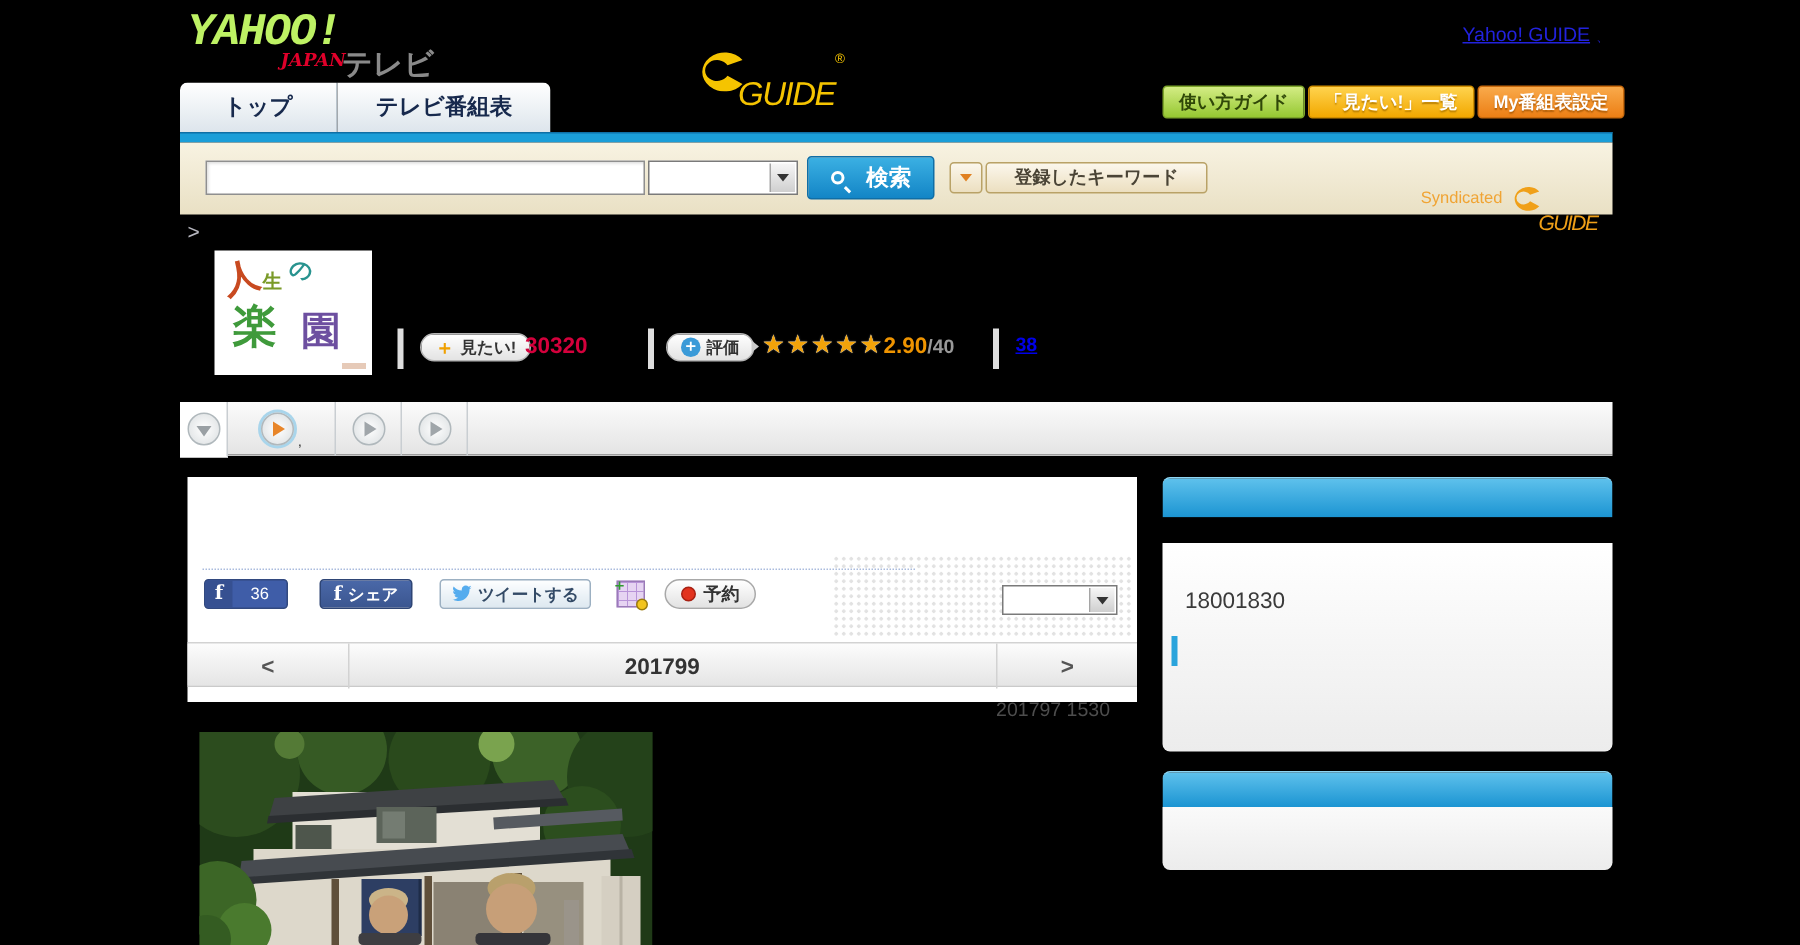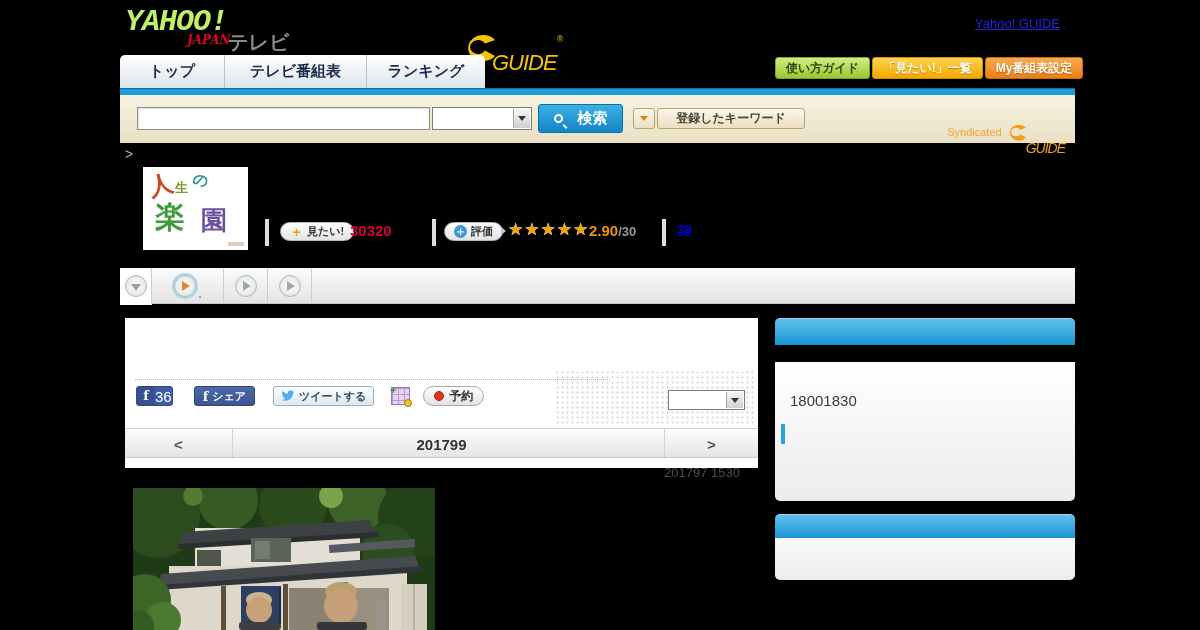--- a/index.html
+++ b/index.html
@@ -126,21 +126,21 @@
              border-bottom:1px dotted #aabbdd; }
   .dotpattern { position:absolute; left:430px; top:52px; width:200px; height:56px;
                 background-image:radial-gradient(#e2e2e2 1px, transparent 1.3px);
                 background-size:5px 5px; }
   .socialrow { position:absolute; left:11px; top:68px; height:20px; display:flex;
                align-items:center; }
   .fblike { display:flex; align-items:center; height:20px; border-radius:3px; overflow:hidden;
             background:#3f5da8; border:1px solid #32497f; cursor:pointer; }
   .fblike .f { width:18px; text-align:center; color:#fff; font-weight:bold; font-size:13px;
                font-family:"DejaVu Serif",serif; background:#365091; height:20px; line-height:20px; }
-  .fblike .n { color:#fff; font-size:15px; padding:0 0; }
+  .fblike .n { color:#fff; font-size:11px; padding:0 12px; }
   .fbshare { display:flex; align-items:center; gap:4px; height:20px; border-radius:3px;
              background:linear-gradient(#4a68a8,#3b5690); border:1px solid #2e4575;
              color:#fff; font-size:11px; font-weight:bold; padding:0 8px;
              margin-left:21px; cursor:pointer; }
   .fbshare .f { font-family:"DejaVu Serif",serif; font-size:13px; }
   .tweetbtn { display:flex; align-items:center; gap:4px; height:20px; border-radius:3px;
               background:linear-gradient(#fdfeff,#dde8f0); border:1px solid #9cb0c2;
               color:#334a66; font-size:11px; font-weight:bold; padding:0 7px;
               margin-left:18px; cursor:pointer; }
   .calicon { width:19px; height:18px; margin-left:17px; position:relative;
@@ -215,23 +215,20 @@
   <a class="top-link">Yahoo! GUIDE</a><span class="top-link-suffix">、</span>
 </div>
 
 <div class="abs navtabs">
   <div class="navtab" style="width:105px;">
     <span>トップ</span>
   </div>
   <div class="navtab" style="width:142px;">
     <span>テレビ番組表</span>
   </div>
-  <div class="navtab" style="width:118px;">
-    <span>ランキング</span>
-  </div>
 </div>
 <div class="abs quickbtns">
   <div class="qbtn green">
     <span>使い方ガイド</span>
   </div>
   <div class="qbtn yellow">
     <span>「見たい!」一覧</span>
   </div>
   <div class="qbtn orange">
     <span>My番組表設定</span>
@@ -288,21 +285,21 @@
 <div class="abs pill" style="left:444px;top:222px;">
   <span class="plus-bl">＋</span>
   <span>評価</span>
 </div>
 <div class="abs tinyarrow" style="left:501px;top:227px;"></div>
 <div class="abs stars" style="left:508px;top:220px;">
   <span class="base">★★★★★</span>
   <span class="fill" style="width: 58%;">★★★★★</span>
 </div>
 <div class="abs" style="left:589px;top:222px;">
-  <span class="score">2.90</span><span class="denom">/30</span>
+  <span class="score">2.90</span><span class="denom">/40</span>
 </div>
 <div class="abs vsep" style="left:662px;top:219px;"></div>
 <a class="abs rev-link" style="left:677px;top:222px;">38</a>
 
 <div class="abs tabstrip">
   <div class="tcell active" style="width:32px;">
     <span class="cicon">
       <span class="tri-dn"></span>
     </span>
   </div>

